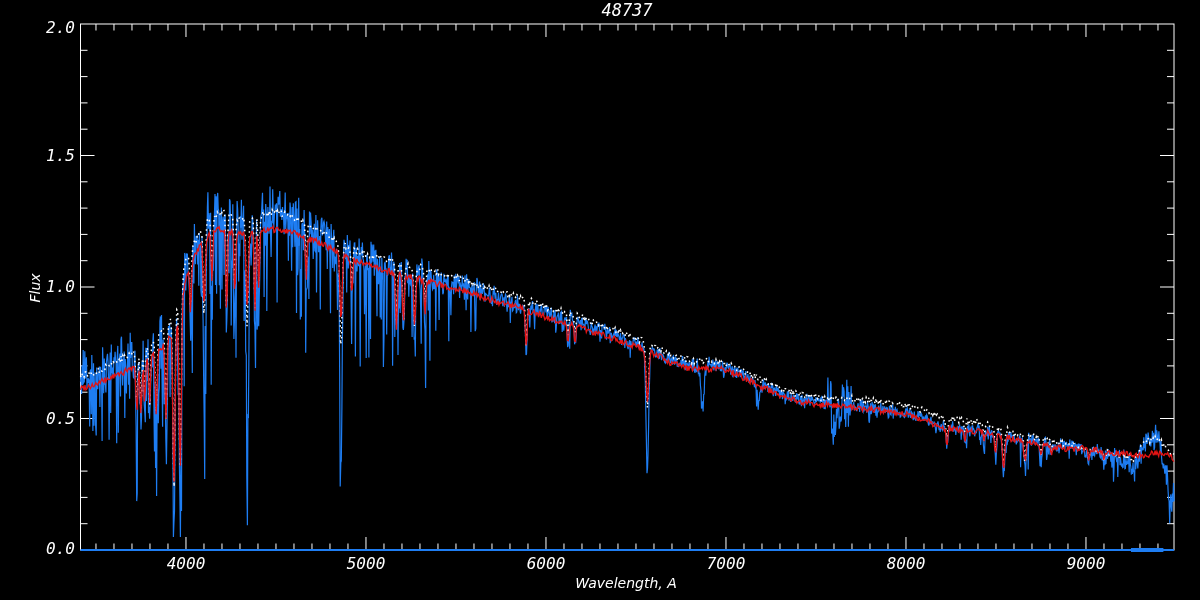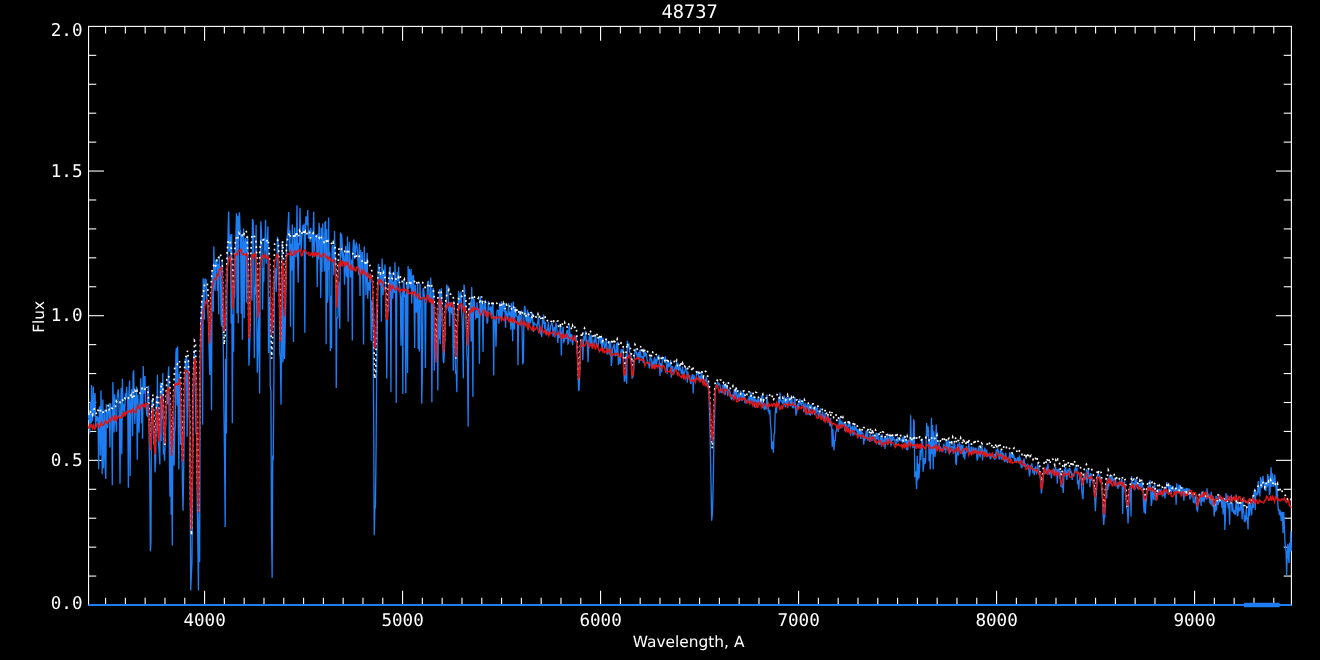--- a/index.html
+++ b/index.html
@@ -1,17 +1,17 @@
 <!DOCTYPE html>
 <html><head>
 <meta charset="utf-8">
 <style>
   html,body{margin:0;padding:0;background:#000;}
   .stage{position:relative;width:1200px;height:600px;background:#000;overflow:hidden;
-         font-family:"DejaVu Sans",sans-serif;}
+         font-family:"DejaVu Sans",sans-serif;font-style:italic;}
   svg text{fill:#ffffff;}
   .tick-label{font-family:"DejaVu Sans Mono",monospace;font-size:16px;}
   .title-label{font-family:"DejaVu Sans Mono",monospace;font-size:17px;}
   .axis-label{font-family:"DejaVu Sans",sans-serif;font-size:14px;}
 </style>
 </head>
 <body>
 
 <div class="stage">
   <svg id="plot" width="1200" height="600" viewBox="0 0 1200 600">

